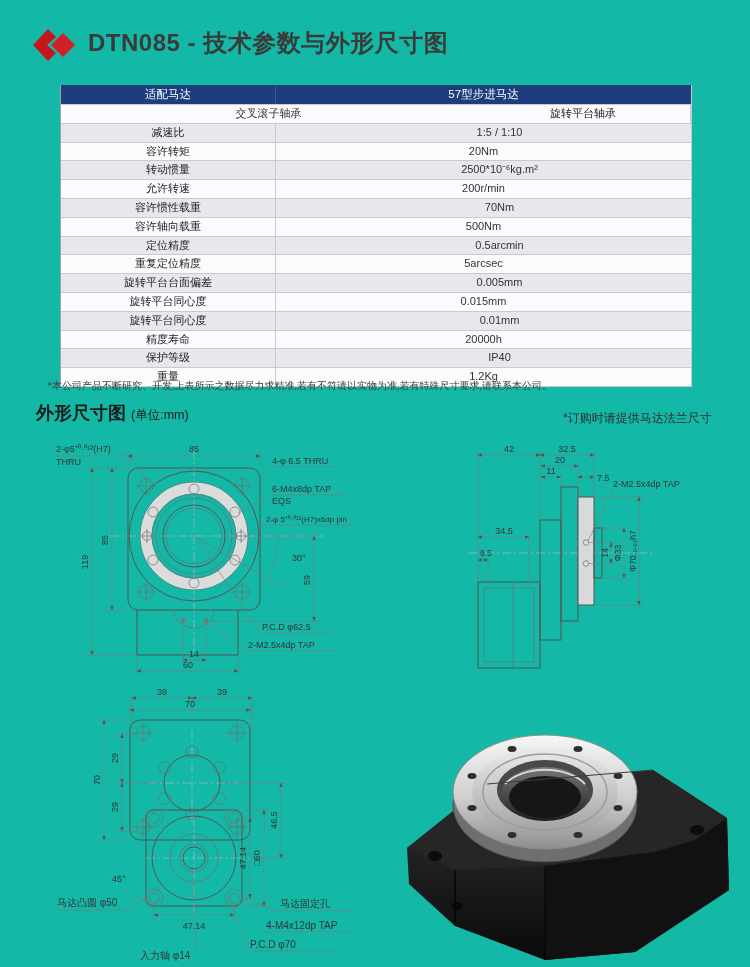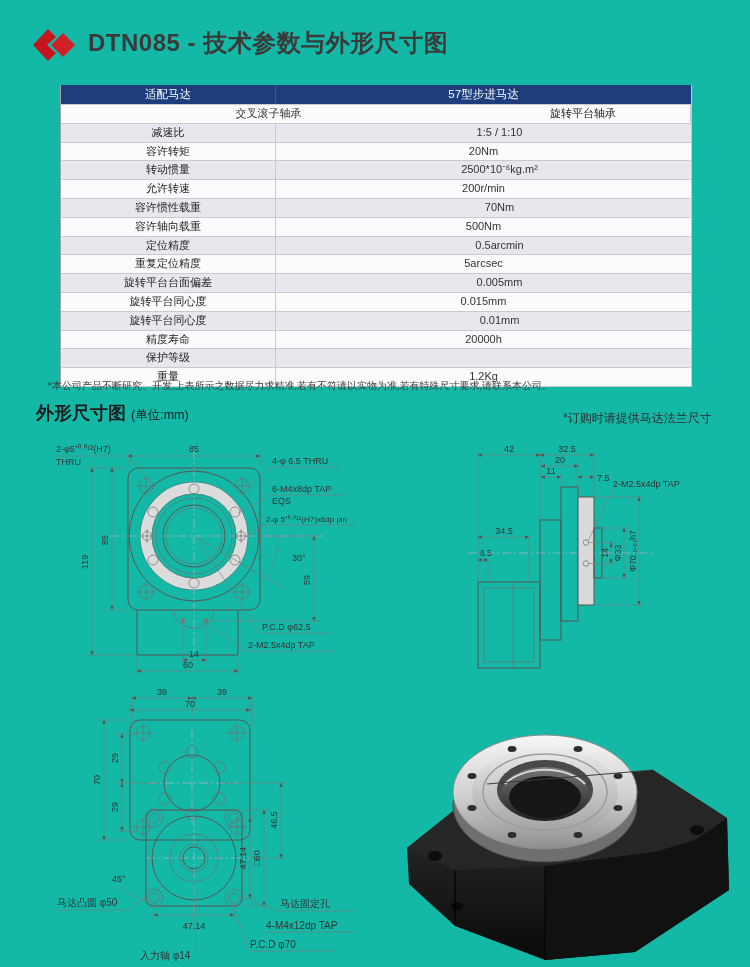--- a/index.html
+++ b/index.html
@@ -100,20 +100,21 @@
     <div class="tr alt">
         <div class="td p">旋转平台同心度</div>
         <div class="td v">0.01mm</div>
       </div>
     <div class="tr">
         <div class="td p">精度寿命</div>
         <div class="td v">20000h</div>
       </div>
     <div class="tr alt">
         <div class="td p">保护等级</div>
+        <div class="td v">IP40</div>
       </div>
     <div class="tr">
         <div class="td p">重量</div>
         <div class="td v">1.2Kg</div>
       </div>
   </div>
 
   <div class="note">*本公司产品不断研究、开发,上表所示之数据尽力求精准,若有不符请以实物为准,若有特殊尺寸要求,请联系本公司。</div>
   <div class="sect">
     <span class="big">外形尺寸图</span><span class="unit">(单位:mm)</span>

